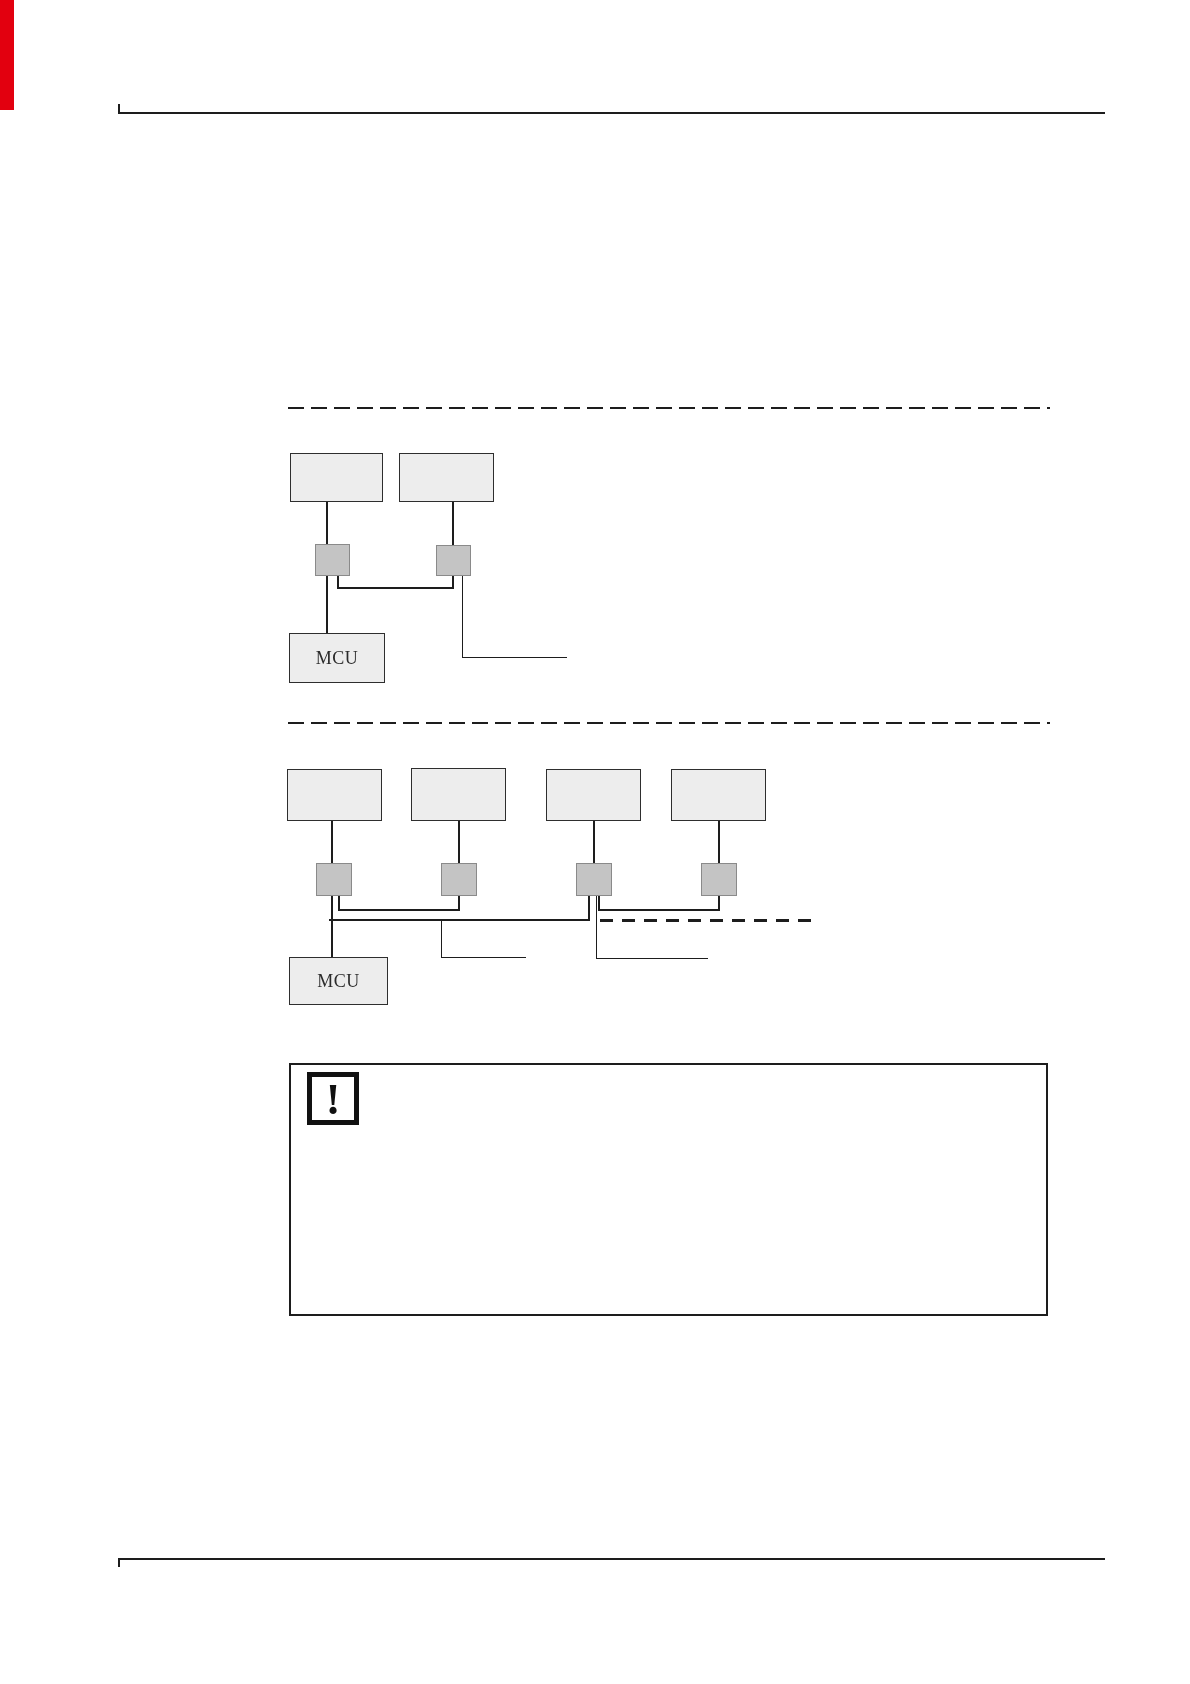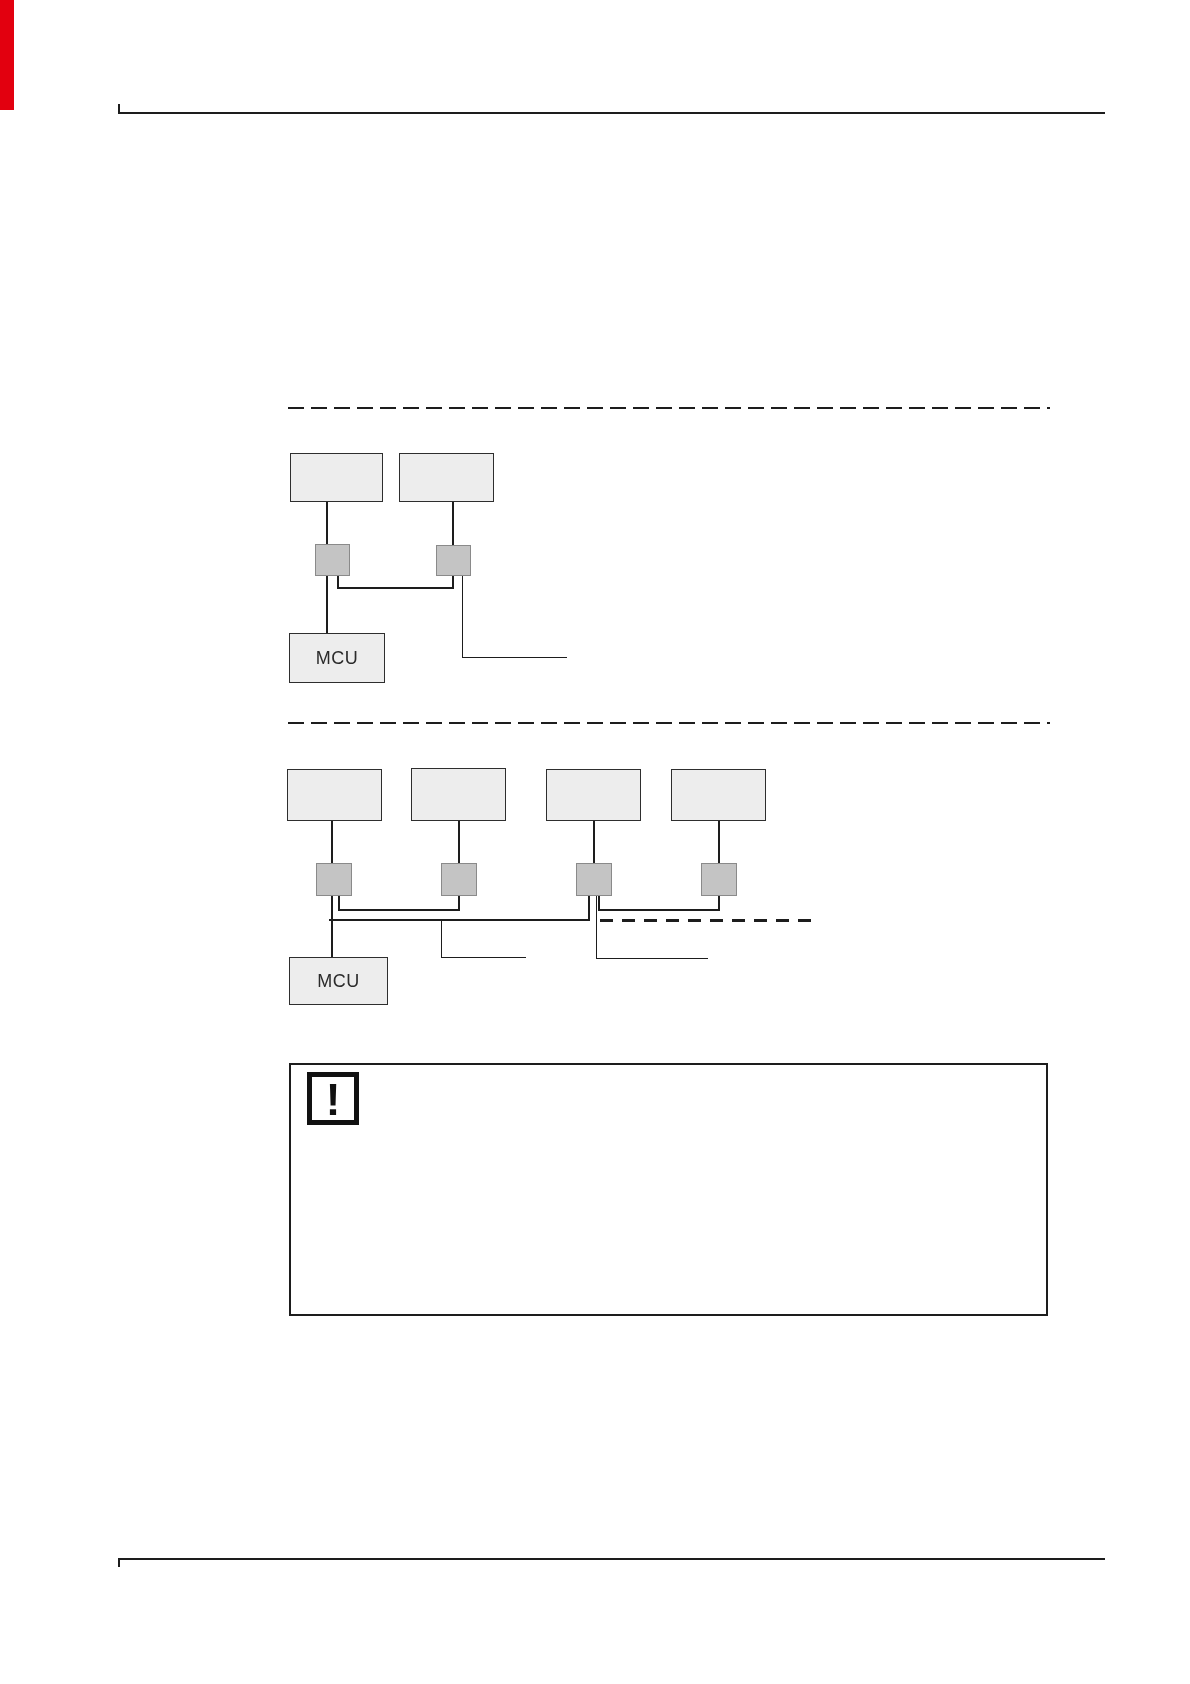--- a/index.html
+++ b/index.html
@@ -1,20 +1,20 @@
 <!DOCTYPE html>
 <html style="--line: #1d1d1d; --box-fill: #ededed; --box-border: #2e2e2e; --connector-fill: #c4c4c4; --connector-border: #8a8a8a; --text: #2b2b2b; --chapter-tab: #e2000f; --page-bg: #ffffff;"><head>
 <meta charset="utf-8">
 <style>
   html,body{margin:0;padding:0;background:#fff;}
   .page{
     position:relative;
     width:1190px;height:1684px;
     background:var(--page-bg,#ffffff);
-    font-family:Liberation Sans, sans-serif;
+    font-family:Liberation Serif, serif;
     overflow:hidden;
   }
   
   .red-tab{position:absolute;left:0;top:0;width:14px;height:110px;background:var(--chapter-tab,#e2000f);}
   
   .hr-solid{position:absolute;height:1.6px;background:var(--line,#1d1d1d);}
   .tick{position:absolute;width:1.6px;background:var(--line,#1d1d1d);}
   
   .hr-dash{
     position:absolute;height:1.6px;

